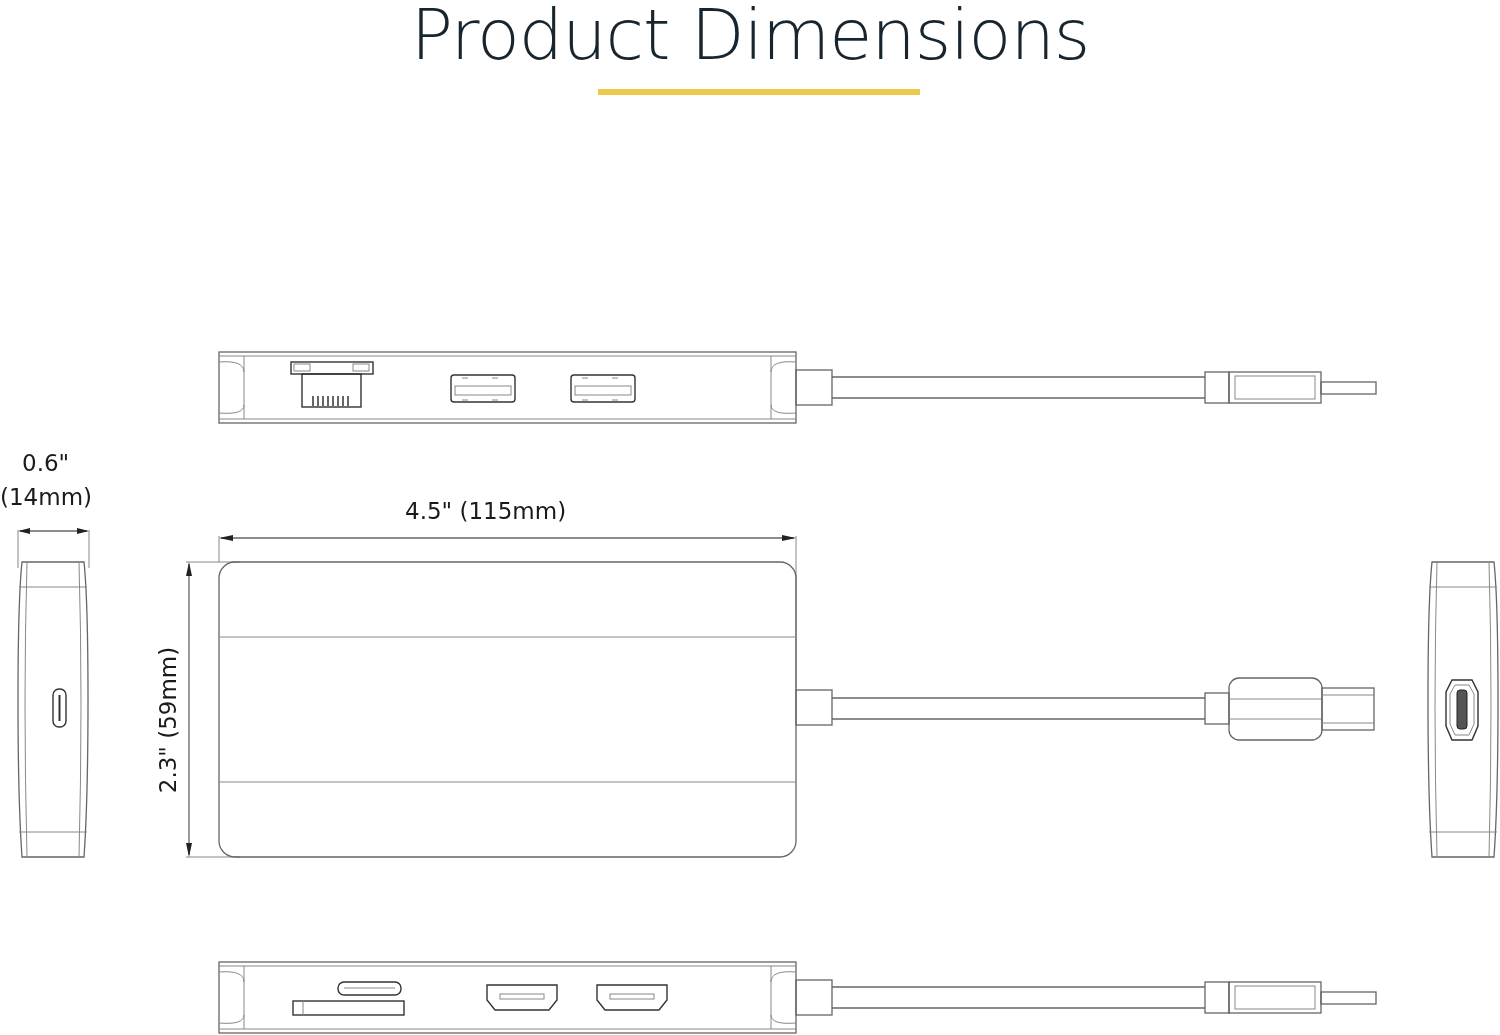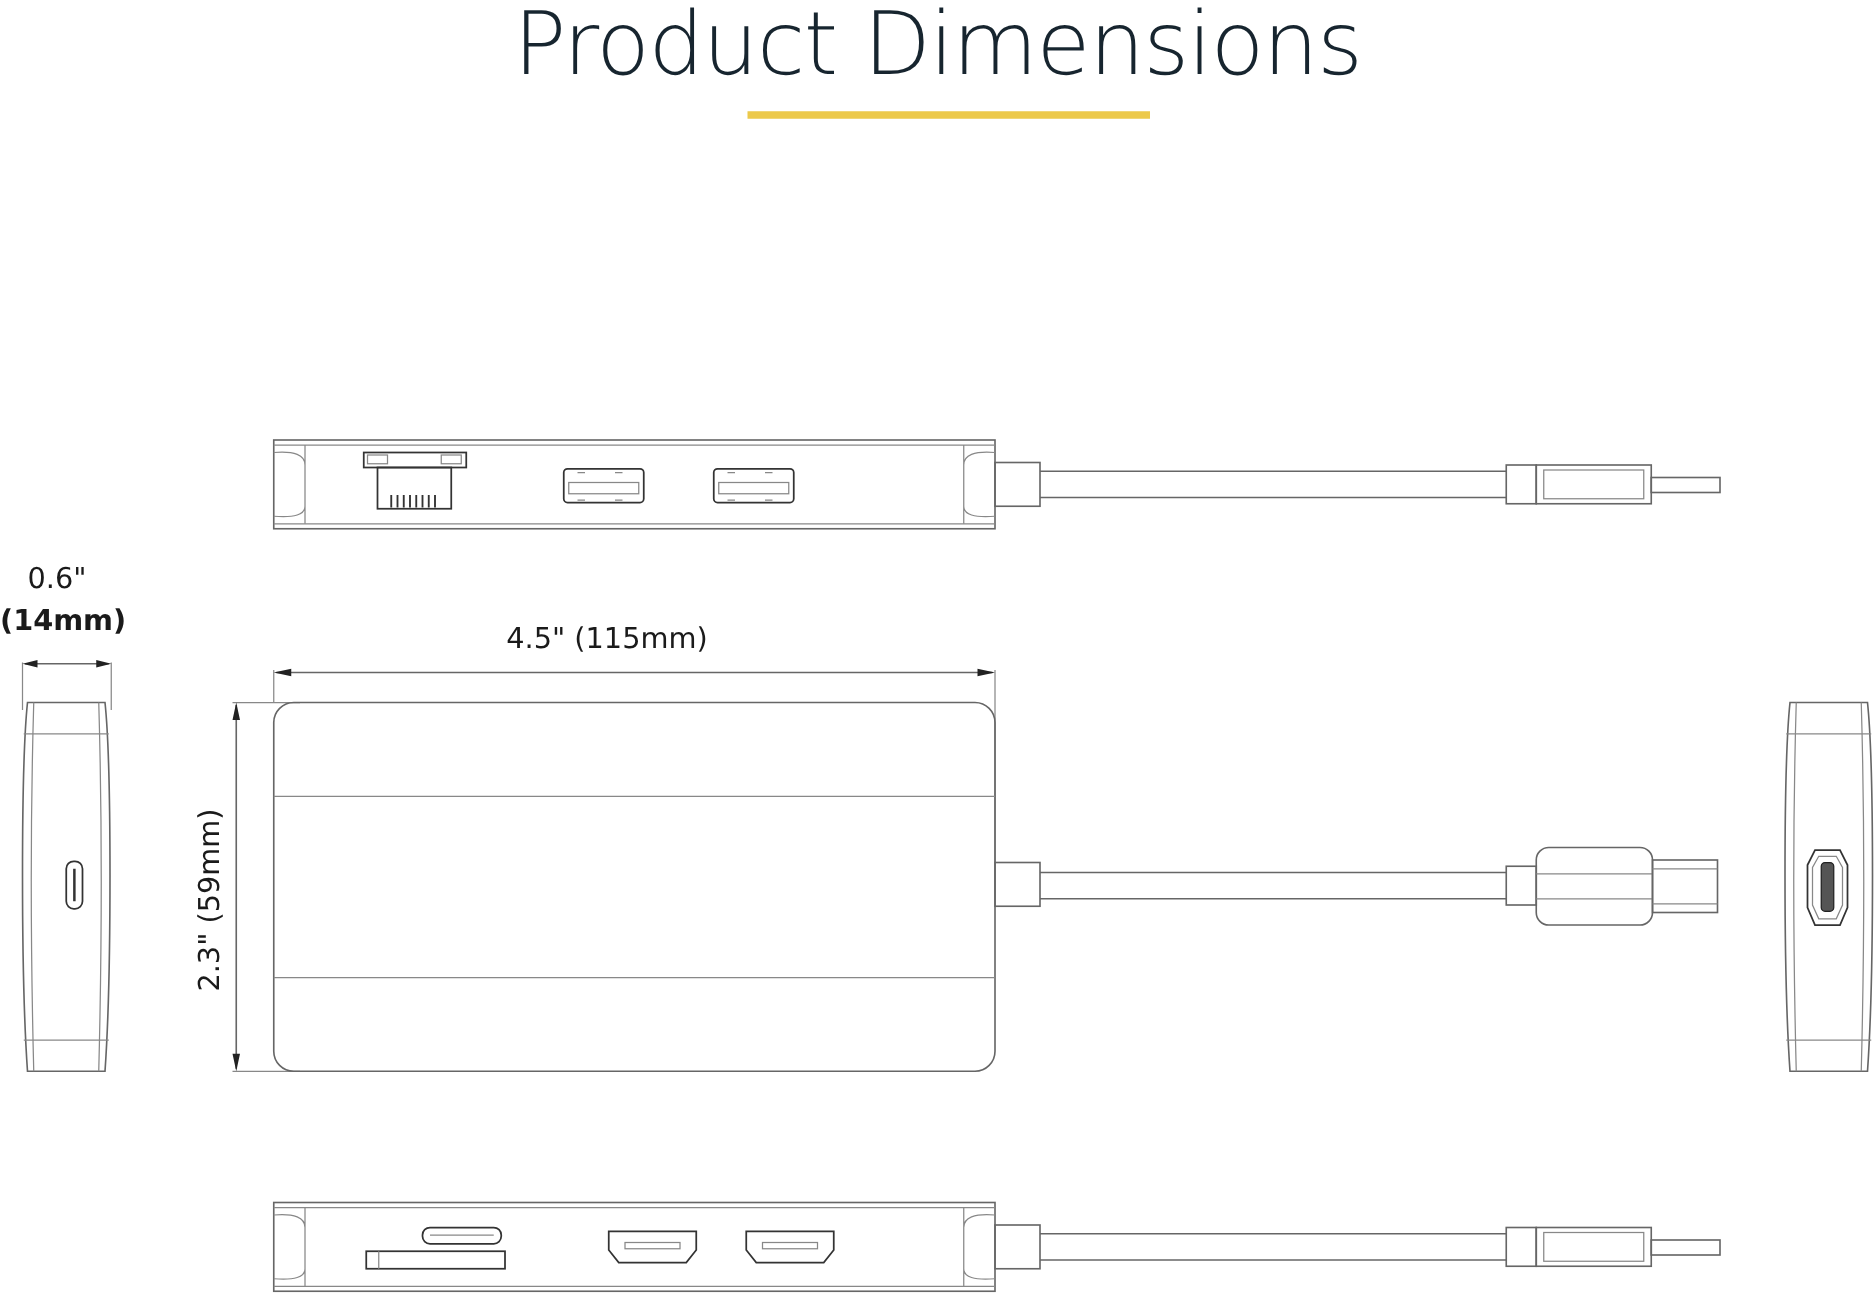--- a/index.html
+++ b/index.html
@@ -12,21 +12,21 @@
   .dk { fill:none; stroke:#333; stroke-width:1.4; }
   .lt { fill:none; stroke:#888; stroke-width:1; }
 </style>
 </head>
 <body>
 
 <div class="title">Product Dimensions</div>
 <div class="underline"></div>
 
 <div class="lbl" style="left:22px;top:450px;">0.6"</div>
-<div class="lbl" style="left:0px;top:484px;font-weight:bold;">(14mm)</div>
+<div class="lbl" style="left:0px;top:484px;">(14mm)</div>
 <div class="lbl" style="left:405px;top:498px;">4.5" (115mm)</div>
 <div class="lbl" style="left:168px;top:720px;transform:translate(-50%,-50%) rotate(-90deg);">2.3" (59mm)</div>
 
 <svg width="1500" height="1035" viewBox="0 0 1500 1035">
 
   <g>
     <rect class="ln" x="219" y="352" width="577" height="71"></rect>
     <line class="lt" x1="219" y1="356" x2="796" y2="356"></line>
     <line class="lt" x1="219" y1="419" x2="796" y2="419"></line>
     <path class="lt" d="M244 356 V419 M219 362 Q244 360 244 372 M219 413 Q244 415 244 405"></path>

